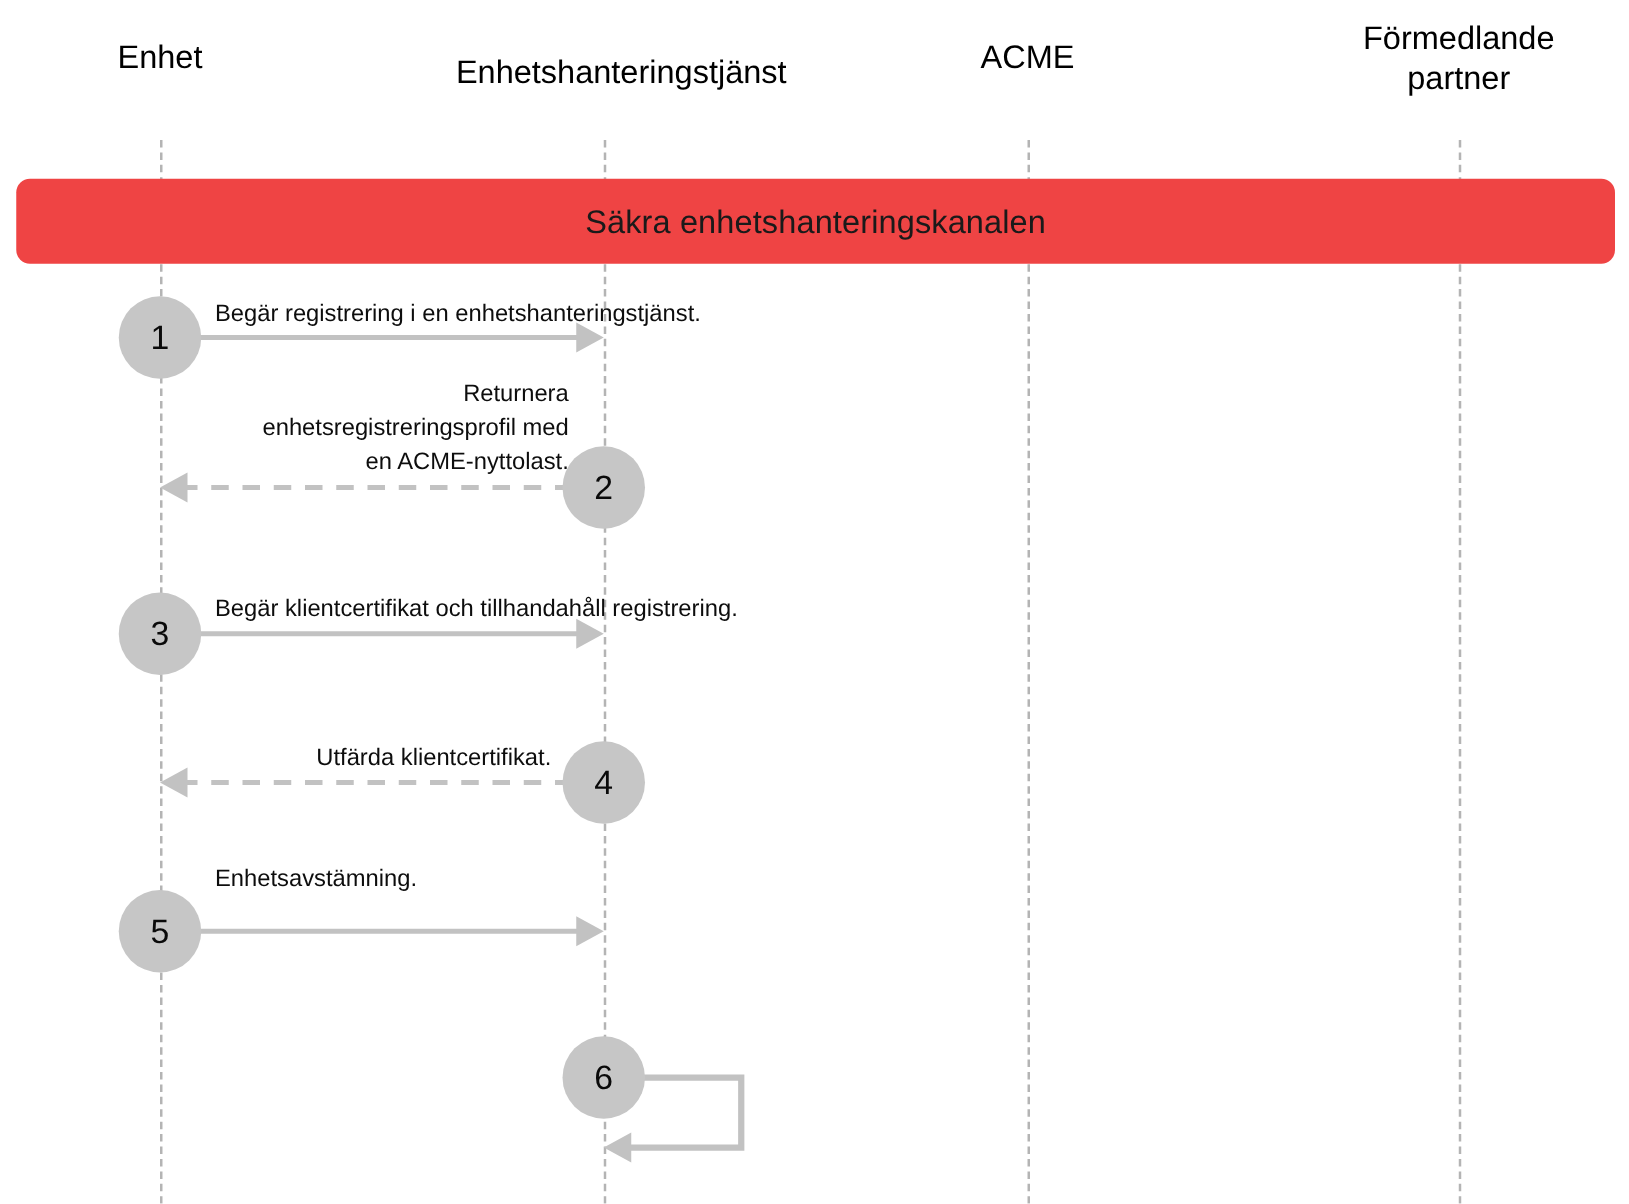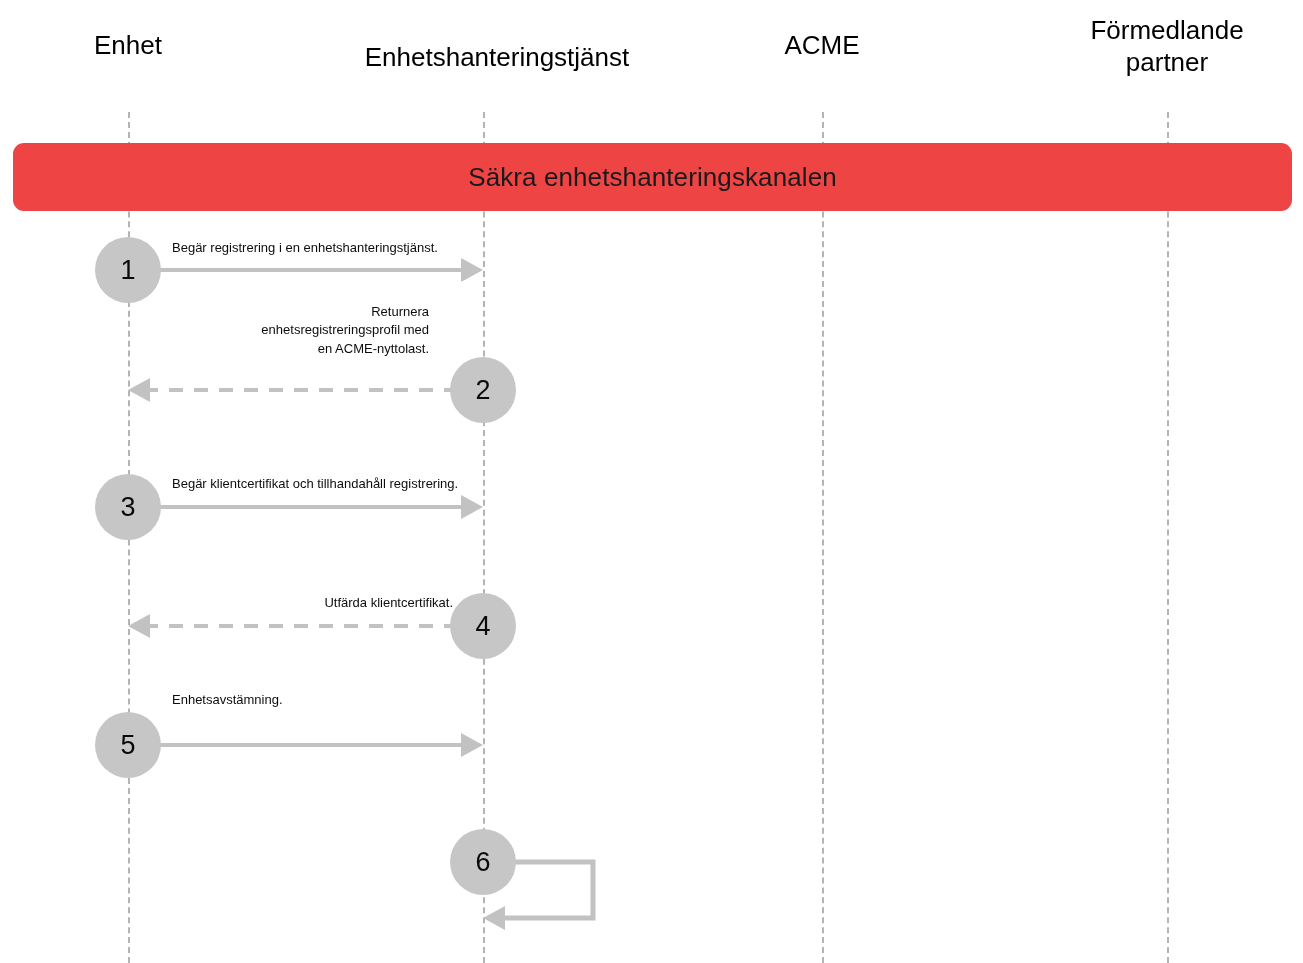--- a/index.html
+++ b/index.html
@@ -59,21 +59,21 @@
     align-items: center;
     justify-content: center;
     font-size: 27px;
     color: #0a0a0a;
     transform: translate(-50%, -50%);
     z-index: 3;
   }
   
   .msg-label {
     position: absolute;
-    font-size: 13px;
+    font-size: 19px;
     line-height: 1.42;
     color: #0d0d0d;
     white-space: pre-line;
     z-index: 4;
   }
   .msg-label.align-left  { text-align: left; }
   .msg-label.align-right { text-align: right; transform: translateX(-100%); }
   
   #arrow-layer {
     position: absolute;
@@ -138,20 +138,20 @@
   </svg>
 
   <div class="step-badge" style="left:128px; top:270px;">1</div>
   <div class="step-badge" style="left:483px; top:390px;">2</div>
   <div class="step-badge" style="left:128px; top:507px;">3</div>
   <div class="step-badge" style="left:483px; top:626px;">4</div>
   <div class="step-badge" style="left:128px; top:745px;">5</div>
   <div class="step-badge" style="left:483px; top:862px;">6</div>
 
   <div class="msg-label align-left" style="left:172px; top:239px;">Begär registrering i en enhetshanteringstjänst.</div>
-  <div class="msg-label align-right" style="left:429px; top:303px;">Returnera
+  <div class="msg-label align-right" style="left:455px; top:303px;">Returnera
 enhetsregistreringsprofil med
 en ACME-nyttolast.</div>
   <div class="msg-label align-left" style="left:172px; top:475px;">Begär klientcertifikat och tillhandahåll registrering.</div>
-  <div class="msg-label align-right" style="left:441px; top:594px;margin-left:12px;">Utfärda klientcertifikat.</div>
+  <div class="msg-label align-right" style="left:441px; top:594px;">Utfärda klientcertifikat.</div>
   <div class="msg-label align-left" style="left:172px; top:691px;">Enhetsavstämning.</div>
 
 </div>
 
 </body></html>

